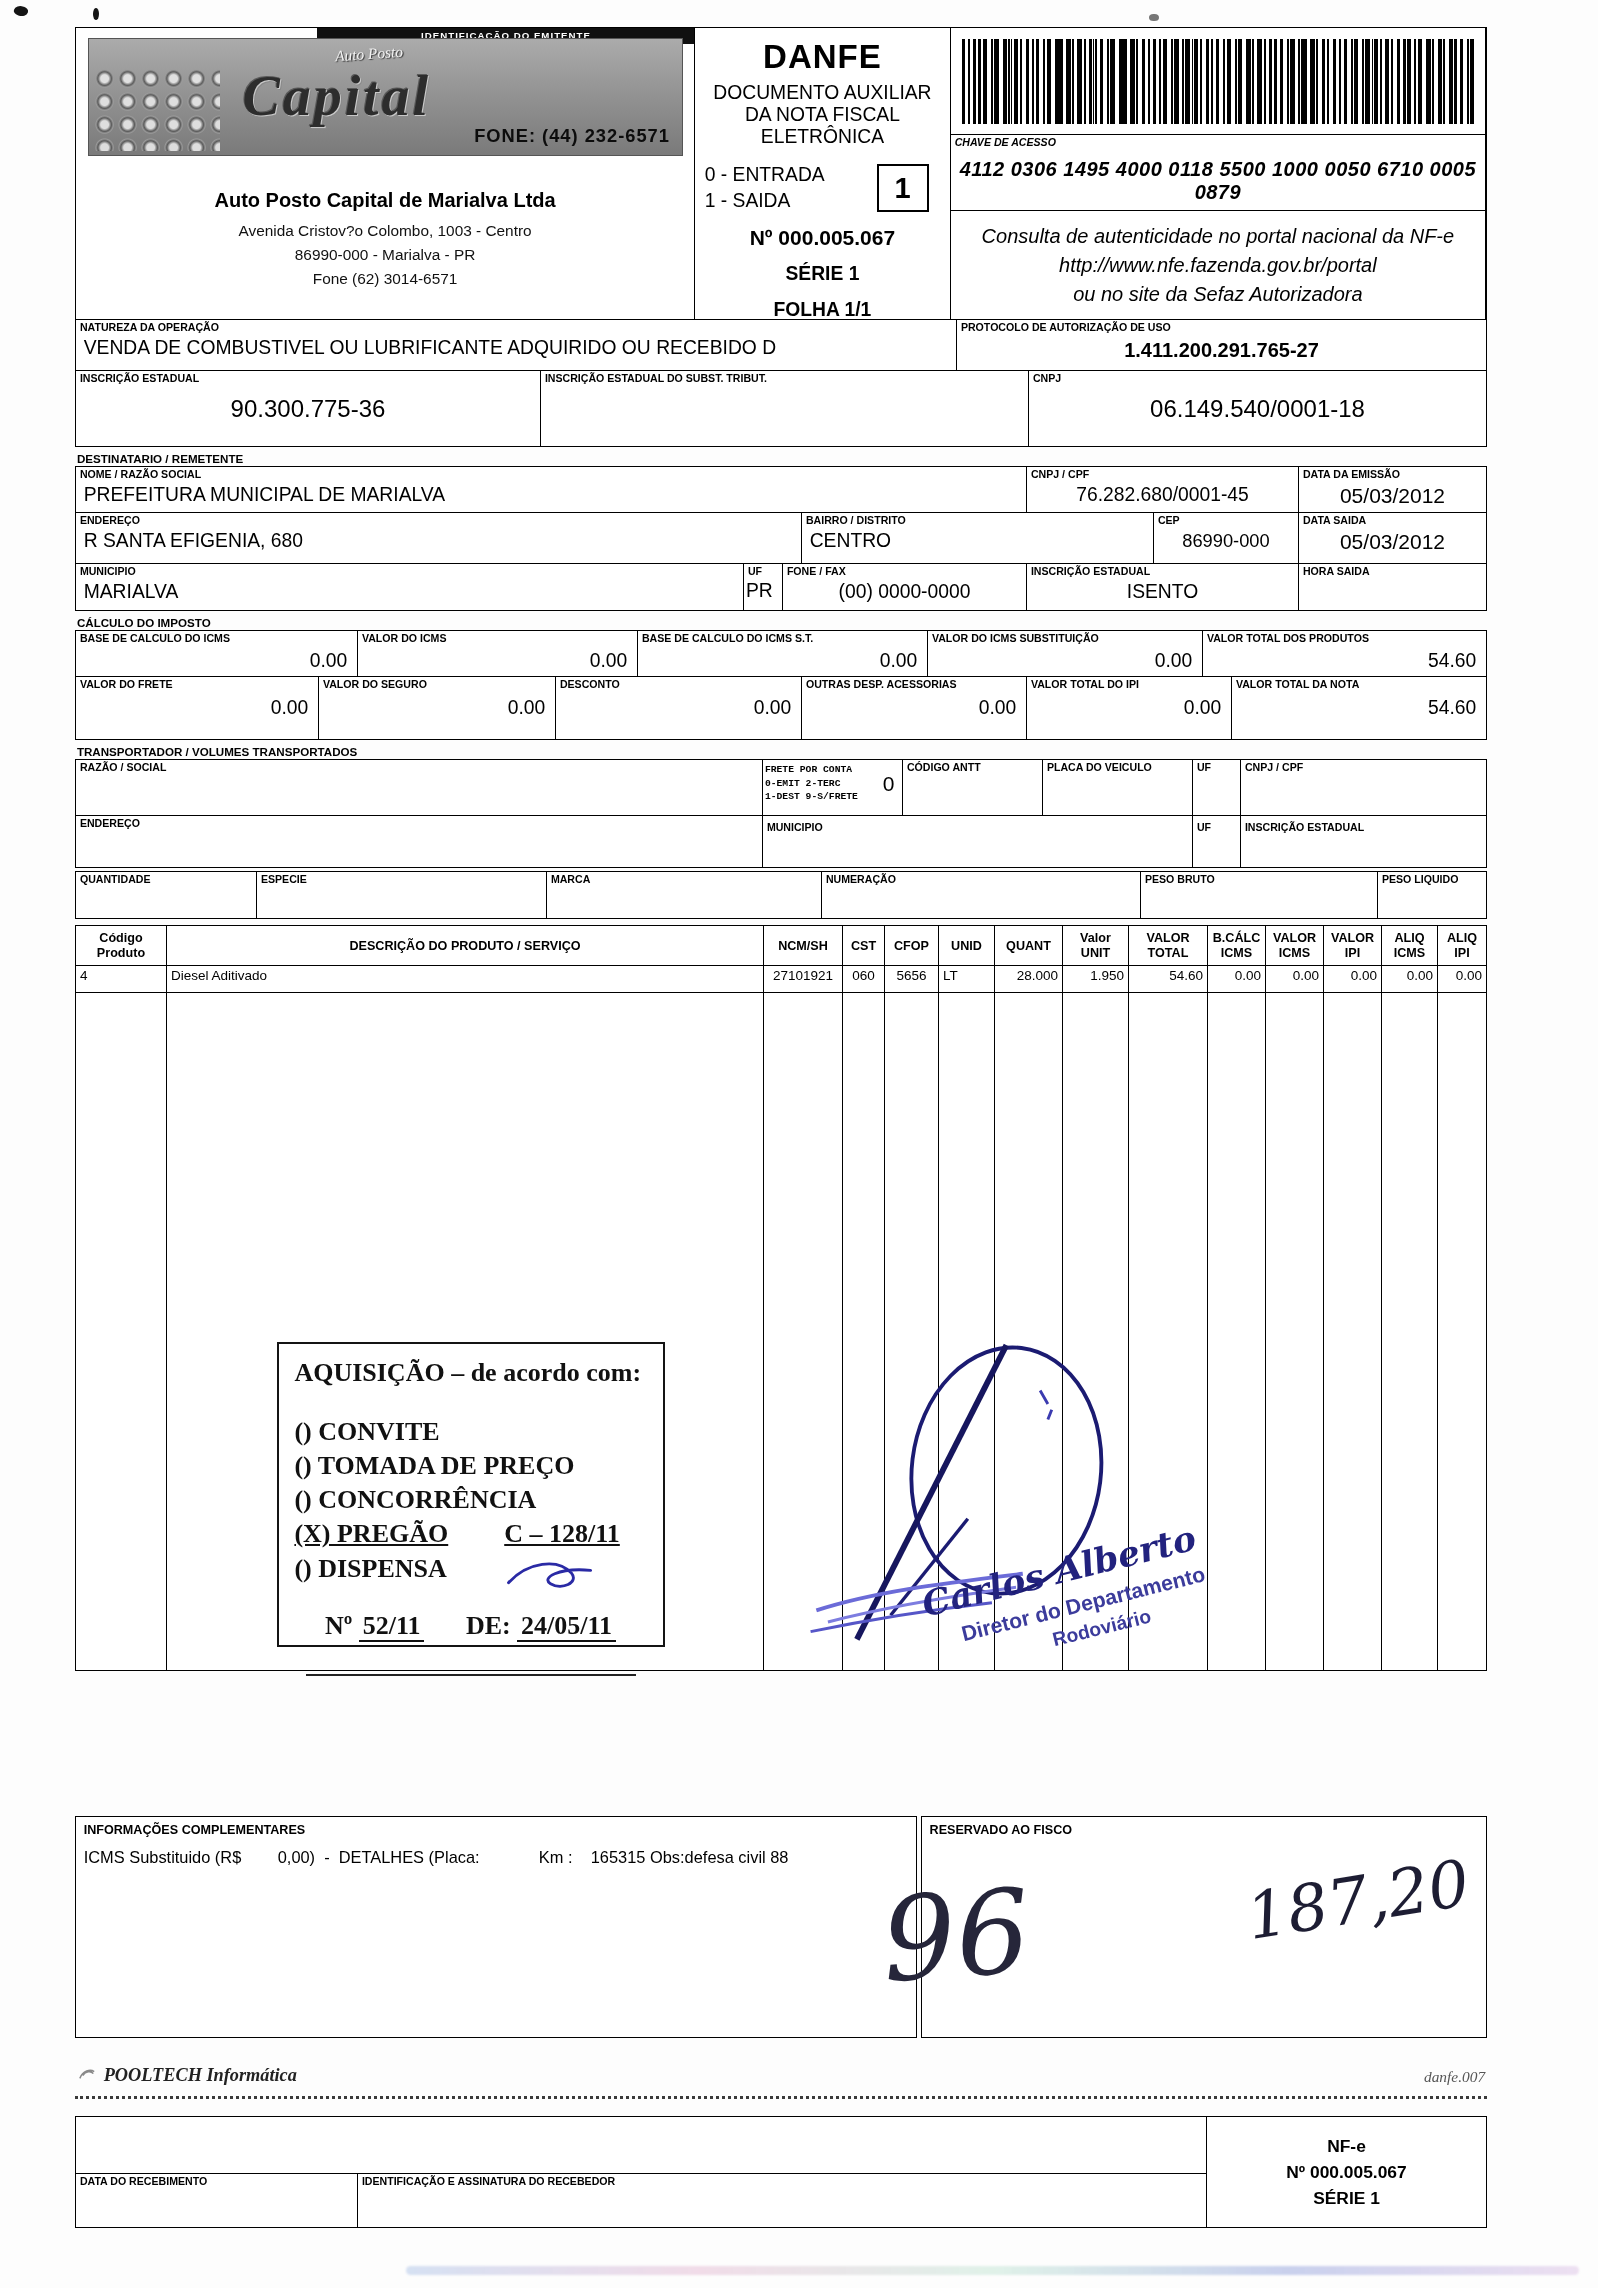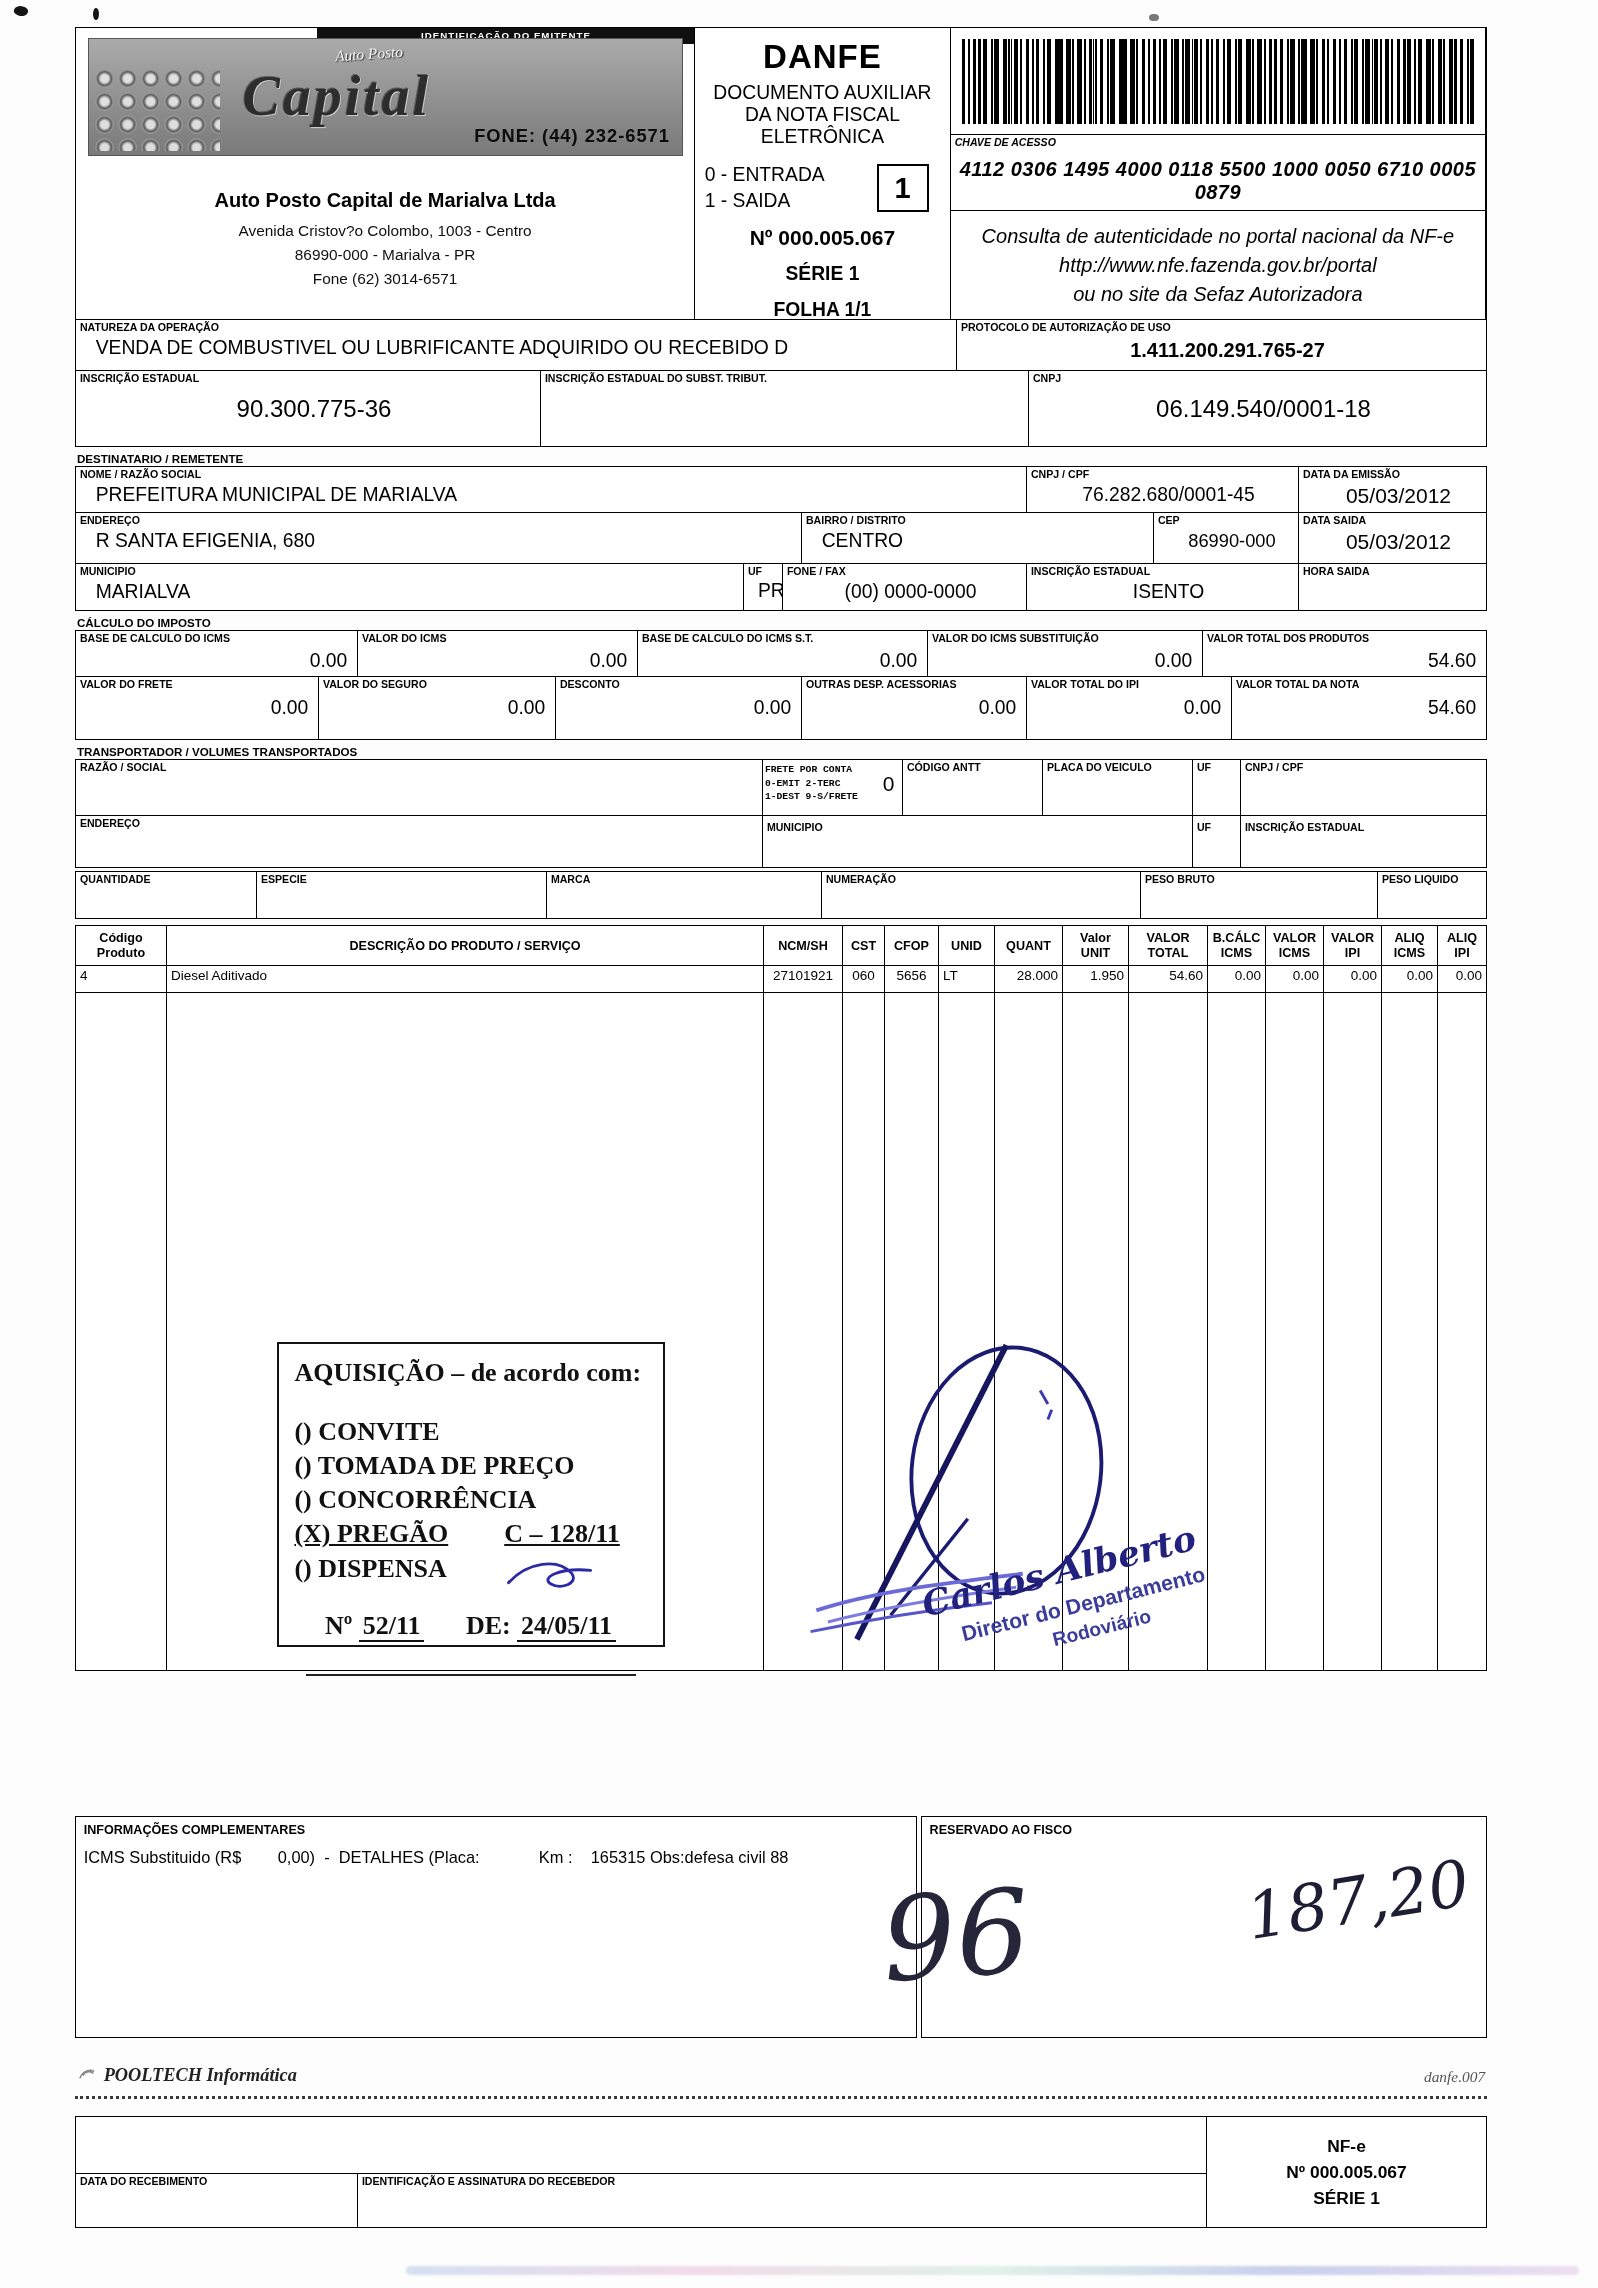--- a/index.html
+++ b/index.html
@@ -4,21 +4,21 @@
 <style>
   html,body{margin:0;padding:0;background:#ffffff;}
   .page{position:relative;width:1599px;height:2288px;background:#fdfdfd;overflow:hidden;
         font-family:"Liberation Sans",sans-serif;color:#000;}
   .doc{position:absolute;left:75px;top:29px;width:1412px;}
   .box{border:1.9px solid #000;margin-top:-1.9px;background:#fff;box-sizing:border-box;}
   .row{display:flex;justify-content:space-between;}
   .cell{box-sizing:border-box;border-right:1.9px solid #000;position:relative;overflow:hidden;}
   .cell:last-child{border-right:none;}
   .lbl{font-size:10.6px;font-weight:bold;padding:1.9px 3.9px;white-space:nowrap;overflow:hidden;line-height:1.1;}
-  .val{font-size:19.3px;padding:1px 7.7px;margin-left:12px;}
+  .val{font-size:19.3px;padding:1px 7.7px;}
   .vnum{font-size:19.3px;text-align:right;padding:3.9px 9.7px 1.9px 3.9px;}
   .vcenter{text-align:center;}
   .sec-title{font-size:11.6px;font-weight:bold;padding:4.8px 0 2.9px 1.9px;}
   
   .hdr{display:flex;height:294px;}
   .hdr .cell{border-right:1.9px solid #000;}
   .logo-wrap{margin:9.7px 11.6px 0;height:116px;background:linear-gradient(180deg,#ababab,#8f8f8f 55%,#7a7a7a);
              position:relative;border:1px solid #555;}
   .ident-bar{position:absolute;top:0px;left:241px;width:378px;height:15.4px;background:#101010;color:#fff;
              font-size:9.7px;font-weight:bold;text-align:center;letter-spacing:1px;line-height:15.4px;}

